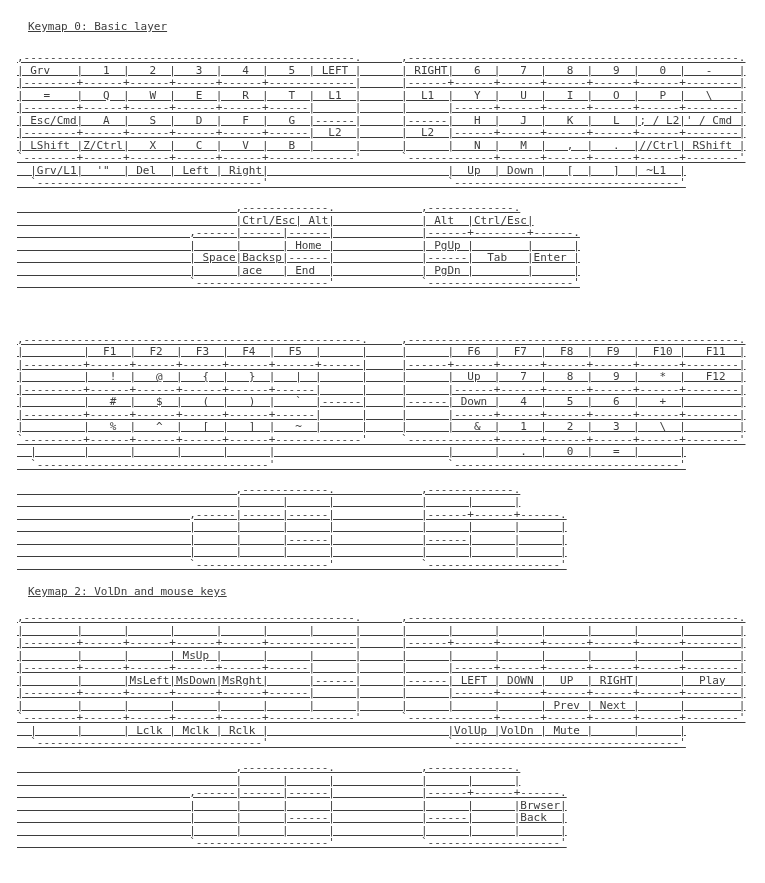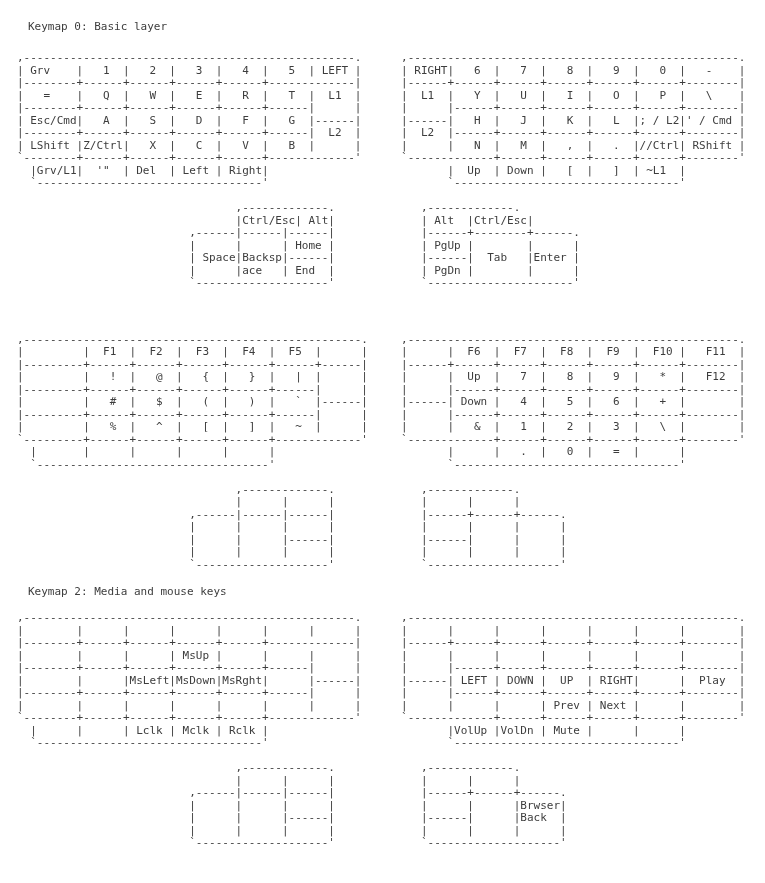--- a/index.html
+++ b/index.html
@@ -22,21 +22,21 @@
     line-height: 13px;
     margin: 0 0 0 11px;
     white-space: pre;
   }
   pre.art {
     font-size: 11px;
     line-height: 12.5px;
     margin: 19px 0 0 0;
     white-space: pre;
   }
-  section.km { display: block; }
+  section.km { display: block; text-decoration: underline; }
   section.km-1 { margin-top: 44px; }
   section.km-1 pre.art { margin-top: 14px; }
   section.km-2 { margin-top: 14px; }
   section.km-2 pre.art { margin-top: 14px; }
 </style>
 </head>
 <body>
 
 <div class="doc">
 
@@ -79,21 +79,21 @@
                                  ,-------------.             ,-------------.
                                  |      |      |             |      |      |
                           ,------|------|------|             |------+------+------.
                           |      |      |      |             |      |      |      |
                           |      |      |------|             |------|      |      |
                           |      |      |      |             |      |      |      |
                           `--------------------'             `--------------------'</pre>
   </section>
 
   <section class="km km-2">
-    <div class="km-title">Keymap 2: Media and mouse keys</div>
+    <div class="km-title">Keymap 2: VolDn and mouse keys</div>
     <pre class="art">,--------------------------------------------------.      ,--------------------------------------------------.
 |        |      |      |      |      |      |      |      |      |      |      |      |      |      |        |
 |--------+------+------+------+------+-------------|      |------+------+------+------+------+------+--------|
 |        |      |      | MsUp |      |      |      |      |      |      |      |      |      |      |        |
 |--------+------+------+------+------+------|      |      |      |------+------+------+------+------+--------|
 |        |      |MsLeft|MsDown|MsRght|      |------|      |------| LEFT | DOWN |  UP  | RIGHT|      |  Play  |
 |--------+------+------+------+------+------|      |      |      |------+------+------+------+------+--------|
 |        |      |      |      |      |      |      |      |      |      |      | Prev | Next |      |        |
 `--------+------+------+------+------+-------------'      `-------------+------+------+------+------+--------'
   |      |      | Lclk | Mclk | Rclk |                           |VolUp |VolDn | Mute |      |      |

